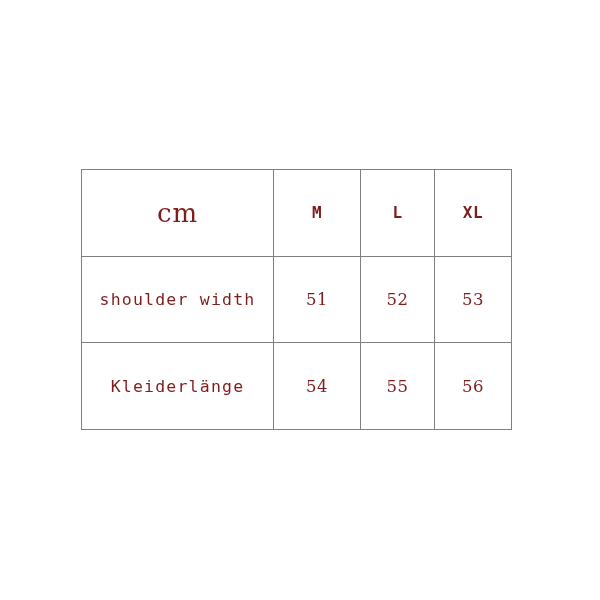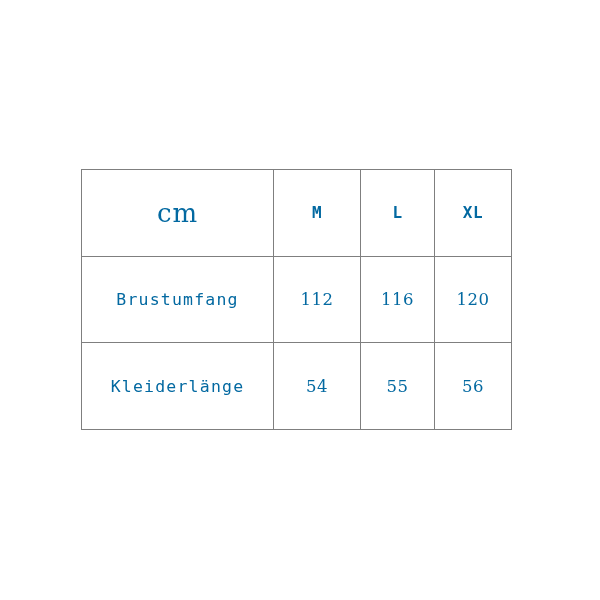--- a/index.html
+++ b/index.html
@@ -28,21 +28,21 @@
     height: 261px;
     border-collapse: collapse;
     table-layout: fixed;
     background: #ffffff;
   }
 
   table.size-chart td {
     border: 1px solid #7f7f7f;
     text-align: center;
     vertical-align: middle;
-    color: #0369a1;
+    color: #7f1d1d;
     font-family: "DejaVu Sans Mono", monospace;
     padding: 0;
   }
 
   
   col.c-label { width: 192px; }
   col.c-m     { width: 87px; }
   col.c-l     { width: 74px; }
   col.c-xl    { width: 77px; }
 
@@ -84,27 +84,27 @@
       <col class="c-xl">
     </colgroup>
     <tbody>
       <tr class="header-row">
         <td class="unit-cell">cm</td>
         <td class="size-cell">M</td>
         <td class="size-cell">L</td>
         <td class="size-cell">XL</td>
       </tr>
 
+      <tr class="data-row">
+        <td class="row-label">shoulder width</td>
+        <td class="value-cell">51</td>
+        <td class="value-cell">52</td>
+        <td class="value-cell">53</td>
+      </tr>
 
-      <tr class="data-row">
-        <td class="row-label">Brustumfang</td>
-        <td class="value-cell">112</td>
-        <td class="value-cell">116</td>
-        <td class="value-cell">120</td>
-      </tr>
 
 
       <tr class="data-row">
         <td class="row-label">Kleiderlänge</td>
         <td class="value-cell">54</td>
         <td class="value-cell">55</td>
         <td class="value-cell">56</td>
       </tr>
     </tbody>
   </table>

